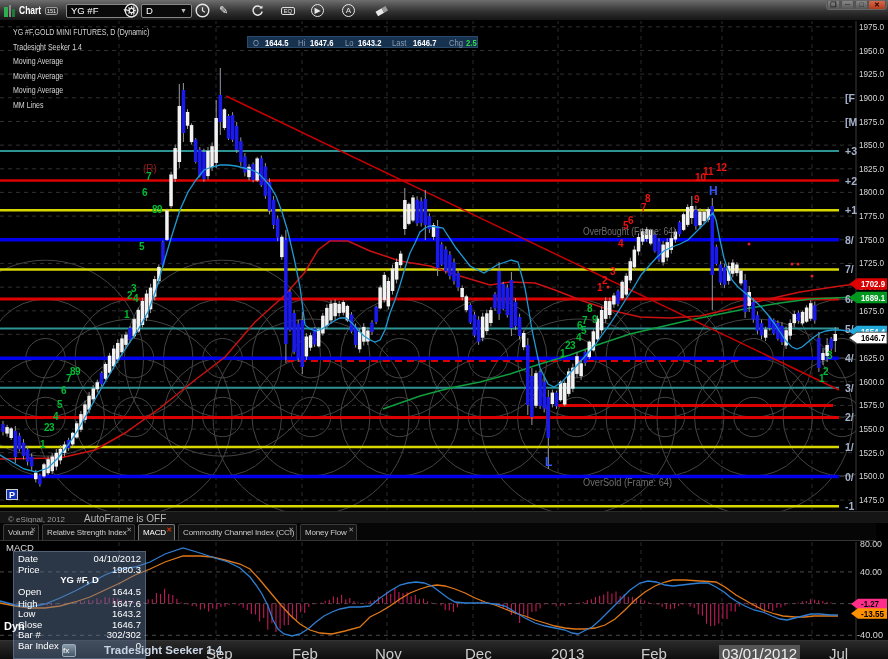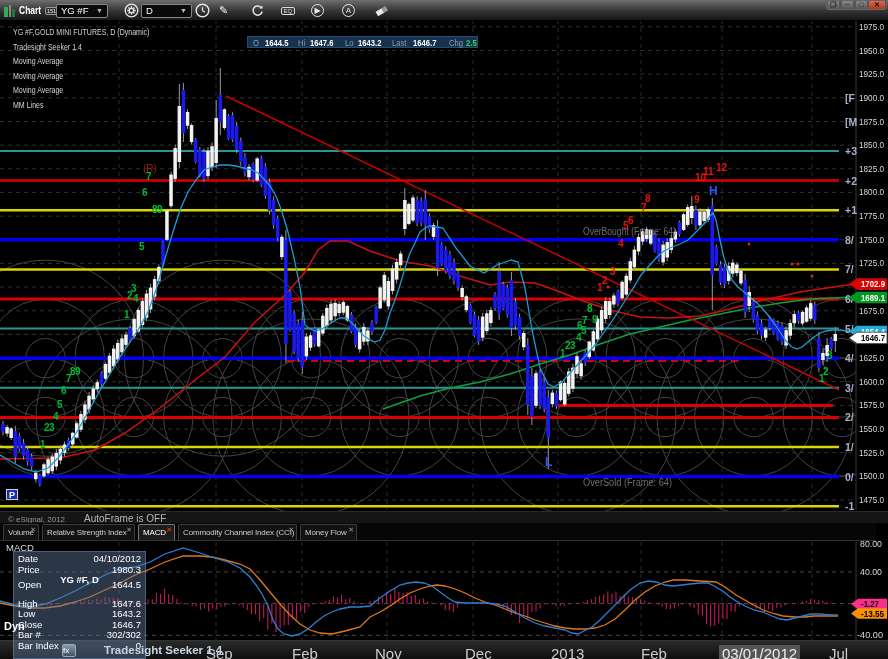--- a/index.html
+++ b/index.html
@@ -472,21 +472,21 @@
       <svg width="12" height="14">
         <rect x="0" y="3" width="4" height="10" fill="#2fae4f"></rect>
         <rect x="5" y="1" width="2" height="12" fill="#888"></rect>
         <rect x="8" y="5" width="3" height="8" fill="#1d7a38"></rect>
       </svg>
     </div>
   <div class="tb" style="left:19px;color:#fff;font-size:10px;font-weight:bold;transform:scaleX(0.85);transform-origin:0 50%">Chart</div>
   <div class="tb" style="left:45px">
       <span style="border:1px solid #999;border-radius:2px;font-size:5.5px;color:#eee;padding:0 1px;background:#333">151</span>
     </div>
-  <div class="tb combo" style="left:56px;width:52px;top:3.5px;height:14px">YG #F<span class="arr">▼</span></div>
+  <div class="tb combo" style="left:66px;width:68px;top:3.5px;height:14px">YG #F<span class="arr">▼</span></div>
   <div class="tb" style="left:124px">
       <svg width="15" height="15" viewBox="0 0 15 15">
         <circle cx="7.5" cy="7.5" r="6.3" fill="none" stroke="#e8e8e8" stroke-width="1.3"></circle>
         <circle cx="7.5" cy="7.5" r="2.2" fill="none" stroke="#e8e8e8" stroke-width="1.2"></circle>
         <g stroke="#e8e8e8" stroke-width="1.4">
           <path d="M7.5 3.2V5M7.5 10V11.8M3.2 7.5H5M10 7.5H11.8M4.5 4.5L5.7 5.7M9.3 9.3L10.5 10.5M10.5 4.5L9.3 5.7M5.7 9.3L4.5 10.5"></path>
         </g>
       </svg>
     </div>
   <div class="tb combo" style="left:141px;width:51px;top:3.5px;height:14px">D<span class="arr">▼</span></div>
@@ -549,21 +549,21 @@
   <div class="tab" style="width:93px">Relative Strength Index<span class="x">✕</span></div>
   <div class="tab active" style="width:37px">MACD<span class="x">✕</span></div>
   <div class="tab" style="width:119px">Commodity Channel Index (CCI)<span class="x">✕</span></div>
   <div class="tab" style="width:57px">Money Flow<span class="x">✕</span></div>
 </div>
 <div id="macdlabel">MACD</div>
 <div id="databox">
   <div class="dbrow" style="top:1px">Date<span class="v">04/10/2012</span></div>
   <div class="dbrow" style="top:11.5px">Price<span class="v">1980.3</span></div>
   <div class="dbrow" style="top:22px;text-align:center;font-weight:bold">YG #F, D</div>
-  <div class="dbrow" style="top:27px">Open<span class="v">1644.5</span></div>
+  <div class="dbrow" style="top:34px">Open<span class="v">1644.5</span></div>
   <div class="dbrow" style="top:45.5px">High<span class="v">1647.6</span></div>
   <div class="dbrow" style="top:56px">Low<span class="v">1643.2</span></div>
   <div class="dbrow" style="top:66.5px">Close<span class="v">1646.7</span></div>
   <div class="dbrow" style="top:77px">Bar #<span class="v">302/302</span></div>
   <div class="dbrow" style="top:87.5px">Bar Index<span class="v">0</span></div>
 </div>
 <div id="bottombar">
   <span class="m" style="left:206px">Sep</span>
   <span class="m" style="left:292px">Feb</span>
   <span class="m" style="left:375px">Nov</span>

